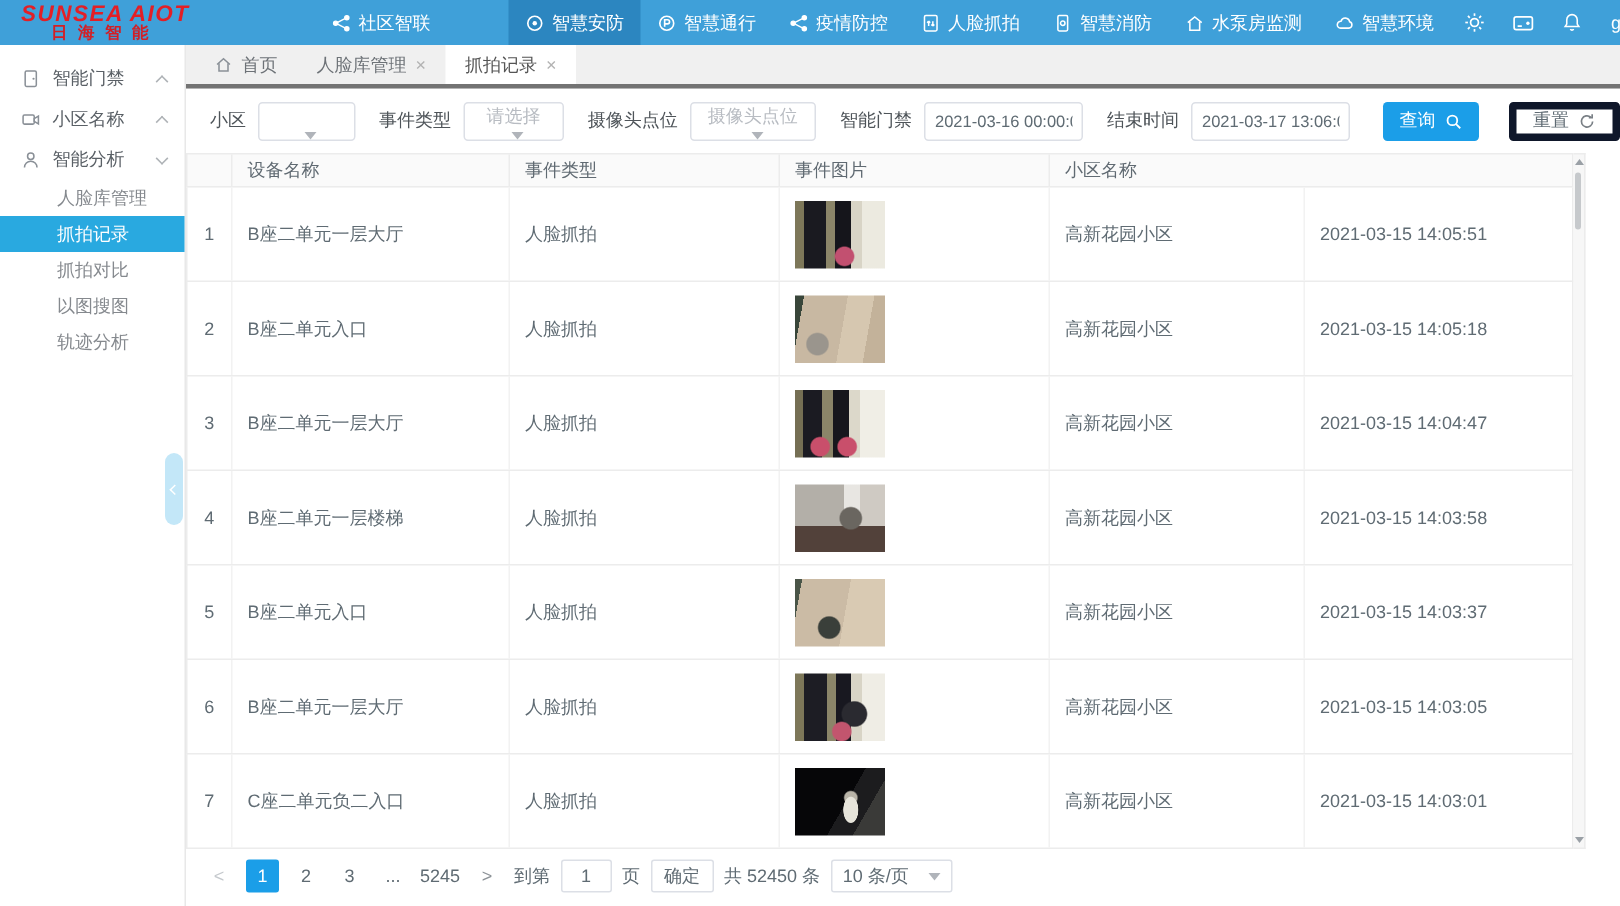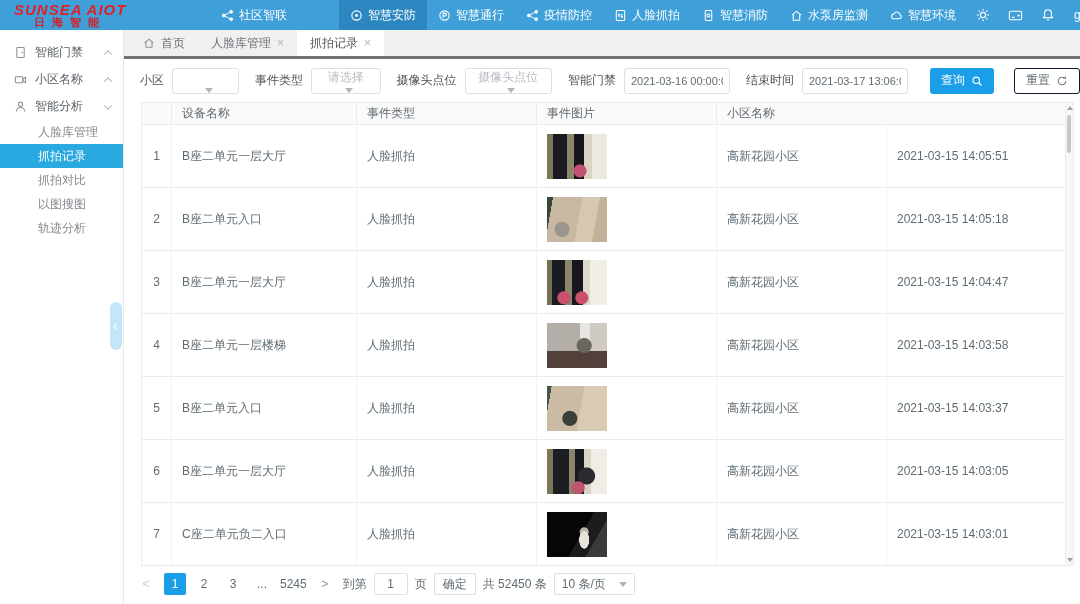--- a/index.html
+++ b/index.html
@@ -48,25 +48,25 @@
   .selectbox { height:26px; border:1px solid #dcdfe6; border-radius:3px; background:#fff;
     display:flex; align-items:center; justify-content:space-between; padding:0 7px; cursor:pointer;flex-direction:column; }
   .selectbox .ph { color:#b8bcc2; }
   .sel-caret { width:0; height:0; border-left:4px solid transparent; border-right:4px solid transparent; border-top:5px solid #b0b4ba; margin-left:6px; }
   .w-com { width:96px; } .w-evt { width:100px; } .w-cam { width:128px; }
   .dateinput { height:26px; width:106px; border:1px solid #dcdfe6; border-radius:3px; padding:0 6px;
     font-size:11px; color:#5f6b73; font-family:"Liberation Sans","DejaVu Sans",sans-serif; }
   .fld-label { margin-left:8px; }
   .btn-primary { height:26px; margin-left:14px; background:#1b9ee8; color:#fff; border:none; border-radius:3px;
     padding:0 11px; display:flex; align-items:center; gap:6px; font-size:12px; cursor:pointer; }
-  .btn-plain { height:26px; margin-left:12px; background:#fff; border:1px solid #0f172a; border-radius:3px;
+  .btn-plain { height:26px; margin-left:12px; background:#fff; border:5px solid #0f172a; border-radius:3px;
     color:#5f6b73; padding:0 11px; display:flex; align-items:center; gap:6px; font-size:12px; cursor:pointer; }
 
   
-  .table-area { position:relative; margin-left:17px; width:933px; flex:none; }
+  .table-area { position:relative; margin-left:0; width:933px; flex:none; }
   .dtable { width:925px; }
   .thead, .trow { display:grid; grid-template-columns:30px 185px 180px 180px 170px 180px; }
   .thead { height:23px; background:#fafafa; border:1px solid #ececec; align-items:center; color:#606a72; font-size:12px; }
   .th { height:100%; display:flex; align-items:center; padding-left:10px; border-right:1px solid #ececec; }
   .th:last-child { border-right:none; }
   .trow { height:63px; border:1px solid #ececec; border-top:none; font-size:12px; color:#5f6b73; }
   .td { height:100%; display:flex; align-items:center; padding-left:10px; border-right:1px solid #f2f2f2; overflow:hidden; }
   .td:last-child { border-right:none; }
   .td.idx { justify-content:center; padding-left:0; }
   .photo { width:60px; height:45px; flex:none; cursor:pointer; background:#888; }

